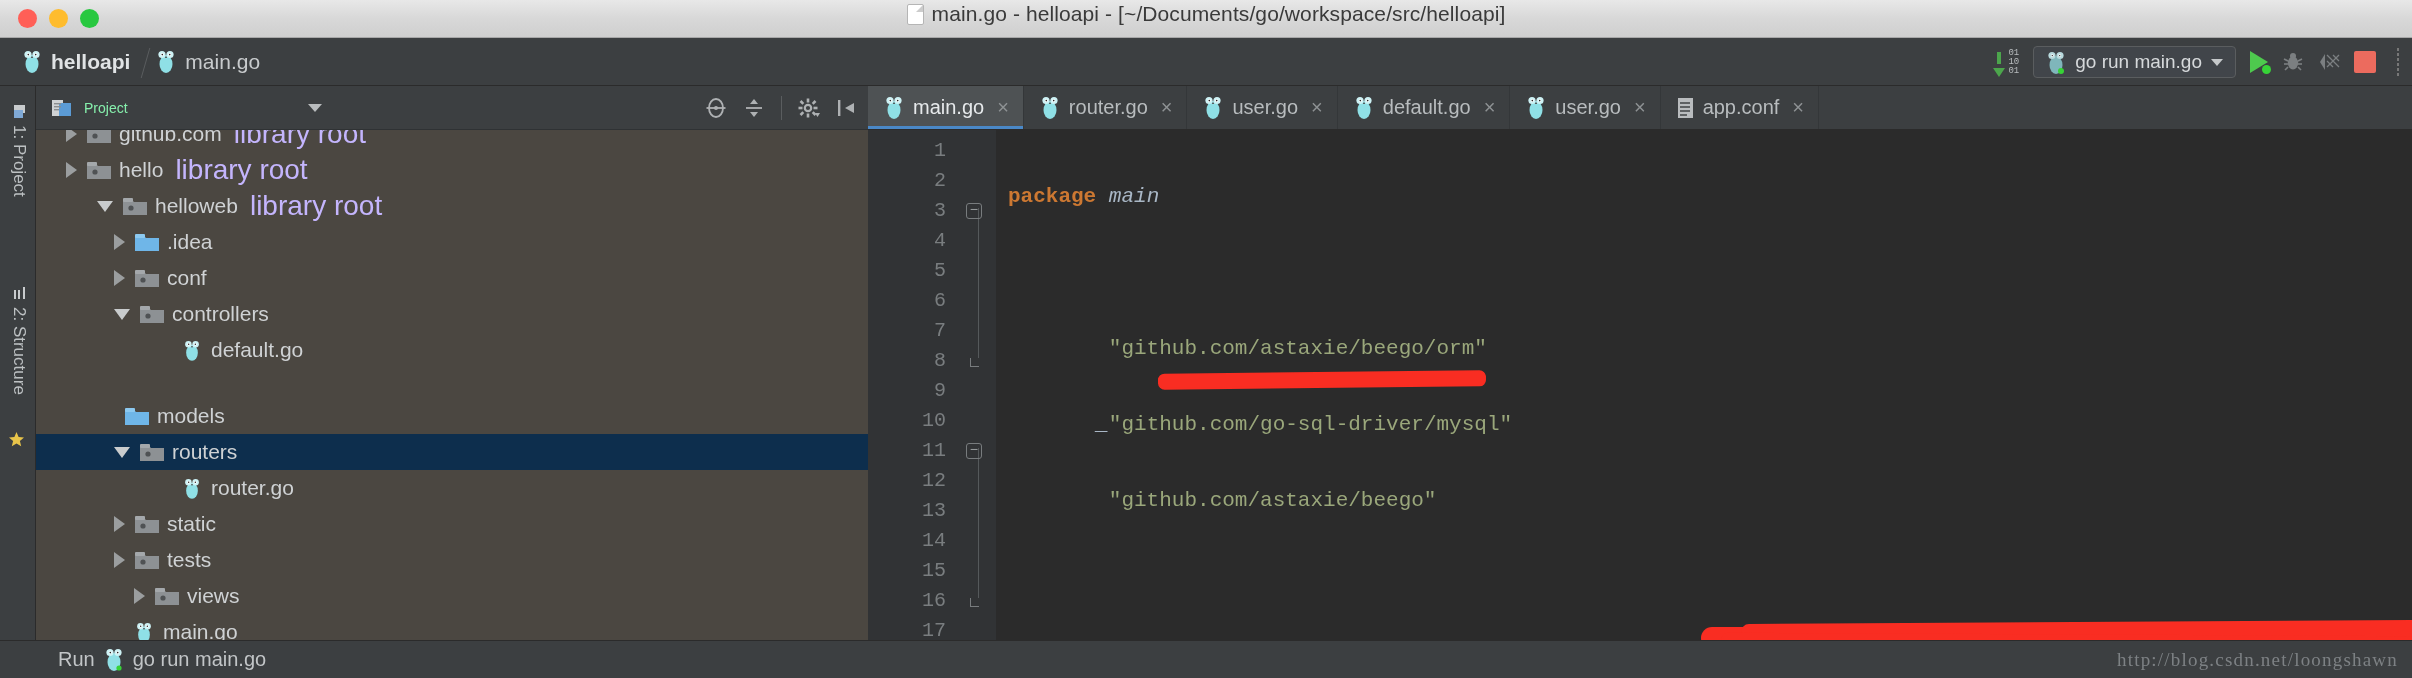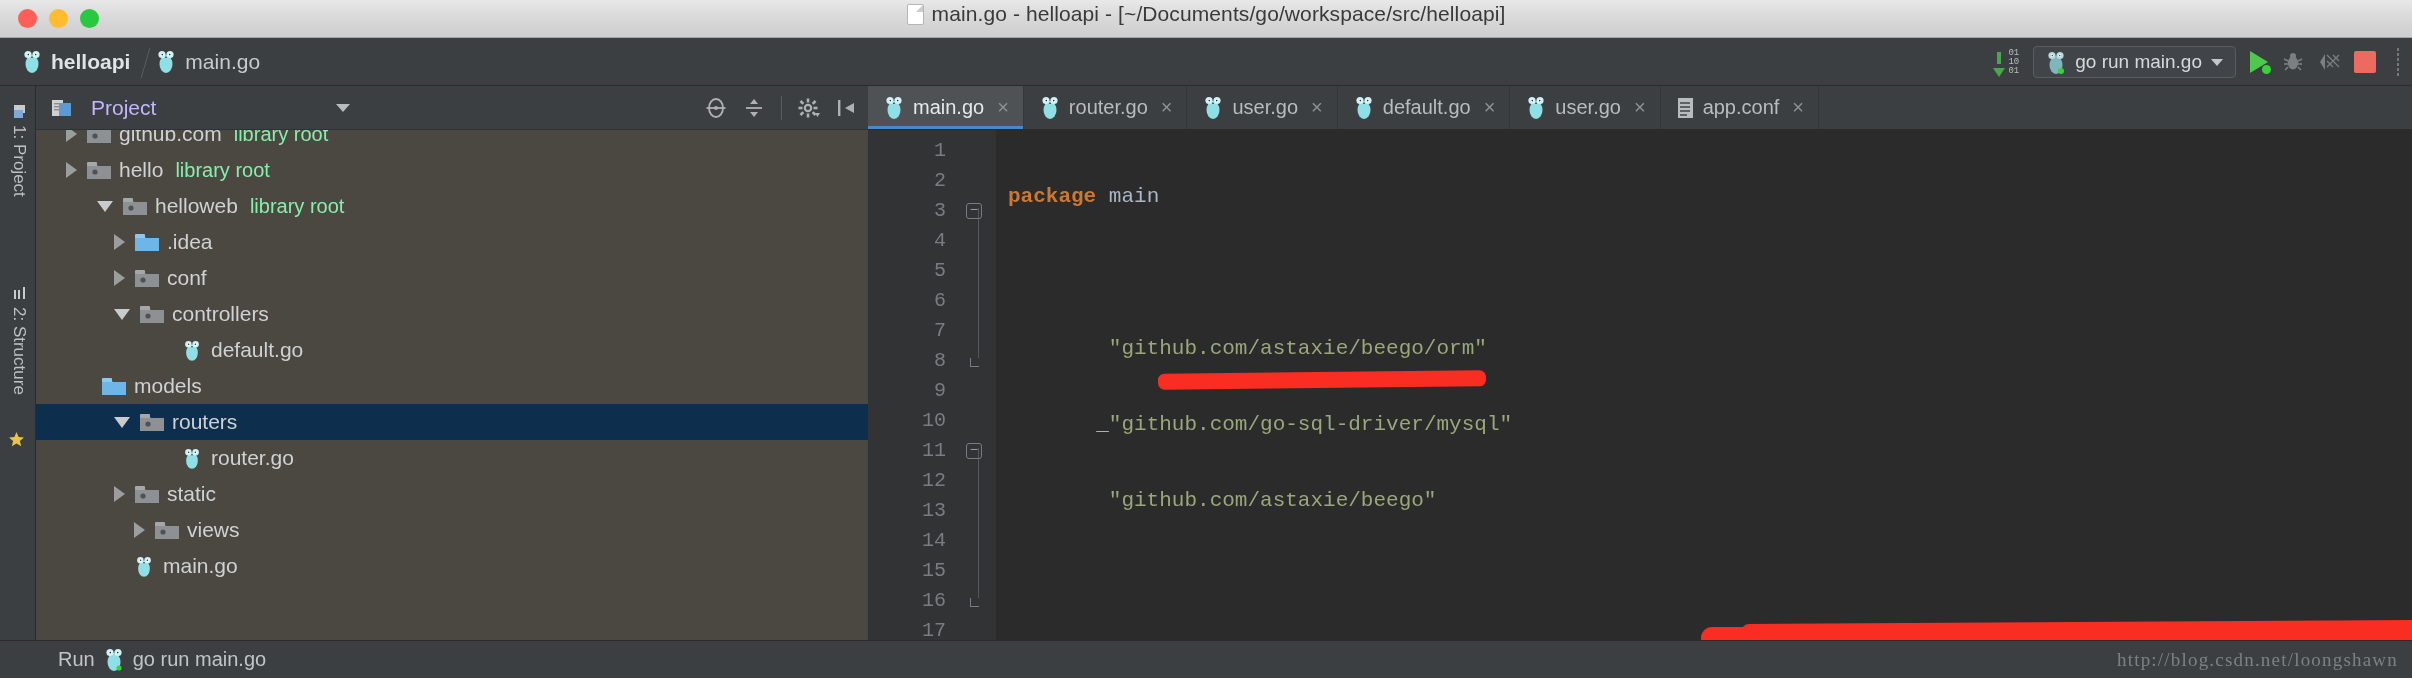--- a/index.html
+++ b/index.html
@@ -137,21 +137,21 @@
   
   .project-panel {
     position: absolute; left: 36px; top: 86px; width: 832px; bottom: 38px;
     background: #4b4741; 
   }
   .panel-head {
     height: 44px; background: #3c3f41; display: flex; align-items: center;
     padding: 0 10px 0 14px; border-bottom: 1px solid #2f3234;
   }
   .panel-title {
-    color: #c4b5fd; font-size: 21px; margin-left: 17px;
+    color: #86efac; font-size: 14px; margin-left: 10px;
   }
   .panel-head .spacer { flex: 1; }
   .panel-caret {
     width: 0; height: 0; border-left: 7px solid transparent;
     border-right: 7px solid transparent; border-top: 8px solid #b9bcbe;
     margin-left: 180px;
   }
   .head-ico { width: 22px; height: 22px; margin-left: 16px; opacity: .85; }
   .head-sep { width: 1px; height: 24px; background: #5a5d5f; margin-left: 16px; }
 
@@ -171,21 +171,21 @@
   }
   .tw.open {
     border-left: 8px solid transparent; border-right: 8px solid transparent;
     border-top: 11px solid #c9cccd;
   }
   .tw.none { width: 11px; margin-right: 10px; }
   .folder {
     width: 24px; height: 19px; flex: none; margin-right: 8px;
   }
   .go-file { width: 18px; height: 23px; flex: none; margin-right: 10px; }
-  .lib-tag { color: #86efac; font-size: 20px; margin-left: 12px; }
+  .lib-tag { color: #c4b5fd; font-size: 28px; margin-left: 12px; }
 
   
   .editor-area {
     position: absolute; left: 868px; top: 86px; right: 0; bottom: 38px;
     background: #2b2b2b;
   }
   .tabbar {
     height: 44px; background: #3c3f41; display: flex; align-items: stretch;
     border-bottom: 1px solid #2b2b2b;
   }
@@ -236,21 +236,21 @@
   .fold-line {
     position: absolute; left: 18px; width: 1px; background: #55595b;
   }
   .code {
     flex: 1; position: relative; padding-top: 6px; overflow: hidden;
     font-family: "Liberation Mono", monospace;
     font-size: 21px; white-space: pre;
   }
   .code .cl { height: 30px; line-height: 30px; padding-left: 12px; }
   .kw   { color: #cc7832; font-weight: bold; }
-  .plain{ color: #a9b7c6; }
+  .plain{ color: #a9b7c6; font-style: italic; }
   .str  { color: #9aa77b; }
   .punc { color: #a9b7c6; }
 
   
   .redact {
     position: absolute; background: #f92d22; border-radius: 9px;
     pointer-events: none;
   }
   #redact-import {
     left: 162px; top: 243px; width: 328px; height: 13px;
@@ -535,21 +535,21 @@
             <circle cx="6" cy="5.5" r="3.6" fill="#cdf2f5"></circle>
             <circle cx="14" cy="5.5" r="3.6" fill="#cdf2f5"></circle>
             <circle cx="6.3" cy="5.6" r="1.5" fill="#fff"></circle>
             <circle cx="6.3" cy="5.6" r="0.8" fill="#222"></circle>
             <circle cx="13.7" cy="5.6" r="1.5" fill="#fff"></circle>
             <circle cx="13.7" cy="5.6" r="0.8" fill="#222"></circle>
             <rect x="9" y="7.5" width="2" height="1.6" rx="0.7" fill="#555"></rect>
           </svg>
           <span>default.go</span>
         </div>
-        <div class="tree-row" style="padding-left: 45px;">
+        <div class="tree-row" style="padding-left: 68px; margin-top: 30px;">
           <span class="tw none"></span>
           <svg class="folder" viewBox="0 0 24 19">
             <path d="M0 3 L0 18 L24 18 L24 5 L11 5 L9 3 Z" fill="#6fb6e8"></path>
             <rect x="0" y="1" width="10" height="4" rx="1" fill="#8cc9f0"></rect>
           </svg>
           <span>models</span>
         </div>
         <div class="tree-row selected" style="padding-left: 78px;">
           <span class="tw open"></span>
           <svg class="folder" viewBox="0 0 24 19">
@@ -574,20 +574,29 @@
           <span>router.go</span>
         </div>
         <div class="tree-row" style="padding-left: 78px;">
           <span class="tw closed"></span>
           <svg class="folder" viewBox="0 0 24 19">
             <path d="M0 3 L0 18 L24 18 L24 5 L11 5 L9 3 Z" fill="#8d9194"></path>
             <rect x="0" y="1" width="10" height="4" rx="1" fill="#a4a8ab"></rect>
             <circle cx="8" cy="11" r="2.6" fill="#4f5254"></circle>
           </svg>
           <span>static</span>
+        </div>
+        <div class="tree-row" style="padding-left: 78px;">
+          <span class="tw closed"></span>
+          <svg class="folder" viewBox="0 0 24 19">
+            <path d="M0 3 L0 18 L24 18 L24 5 L11 5 L9 3 Z" fill="#8d9194"></path>
+            <rect x="0" y="1" width="10" height="4" rx="1" fill="#a4a8ab"></rect>
+            <circle cx="8" cy="11" r="2.6" fill="#4f5254"></circle>
+          </svg>
+          <span>tests</span>
         </div>
         <div class="tree-row" style="padding-left: 78px; margin-left: 20px;">
           <span class="tw closed"></span>
           <svg class="folder" viewBox="0 0 24 19">
             <path d="M0 3 L0 18 L24 18 L24 5 L11 5 L9 3 Z" fill="#8d9194"></path>
             <rect x="0" y="1" width="10" height="4" rx="1" fill="#a4a8ab"></rect>
             <circle cx="8" cy="11" r="2.6" fill="#4f5254"></circle>
           </svg>
           <span>views</span>
         </div>

